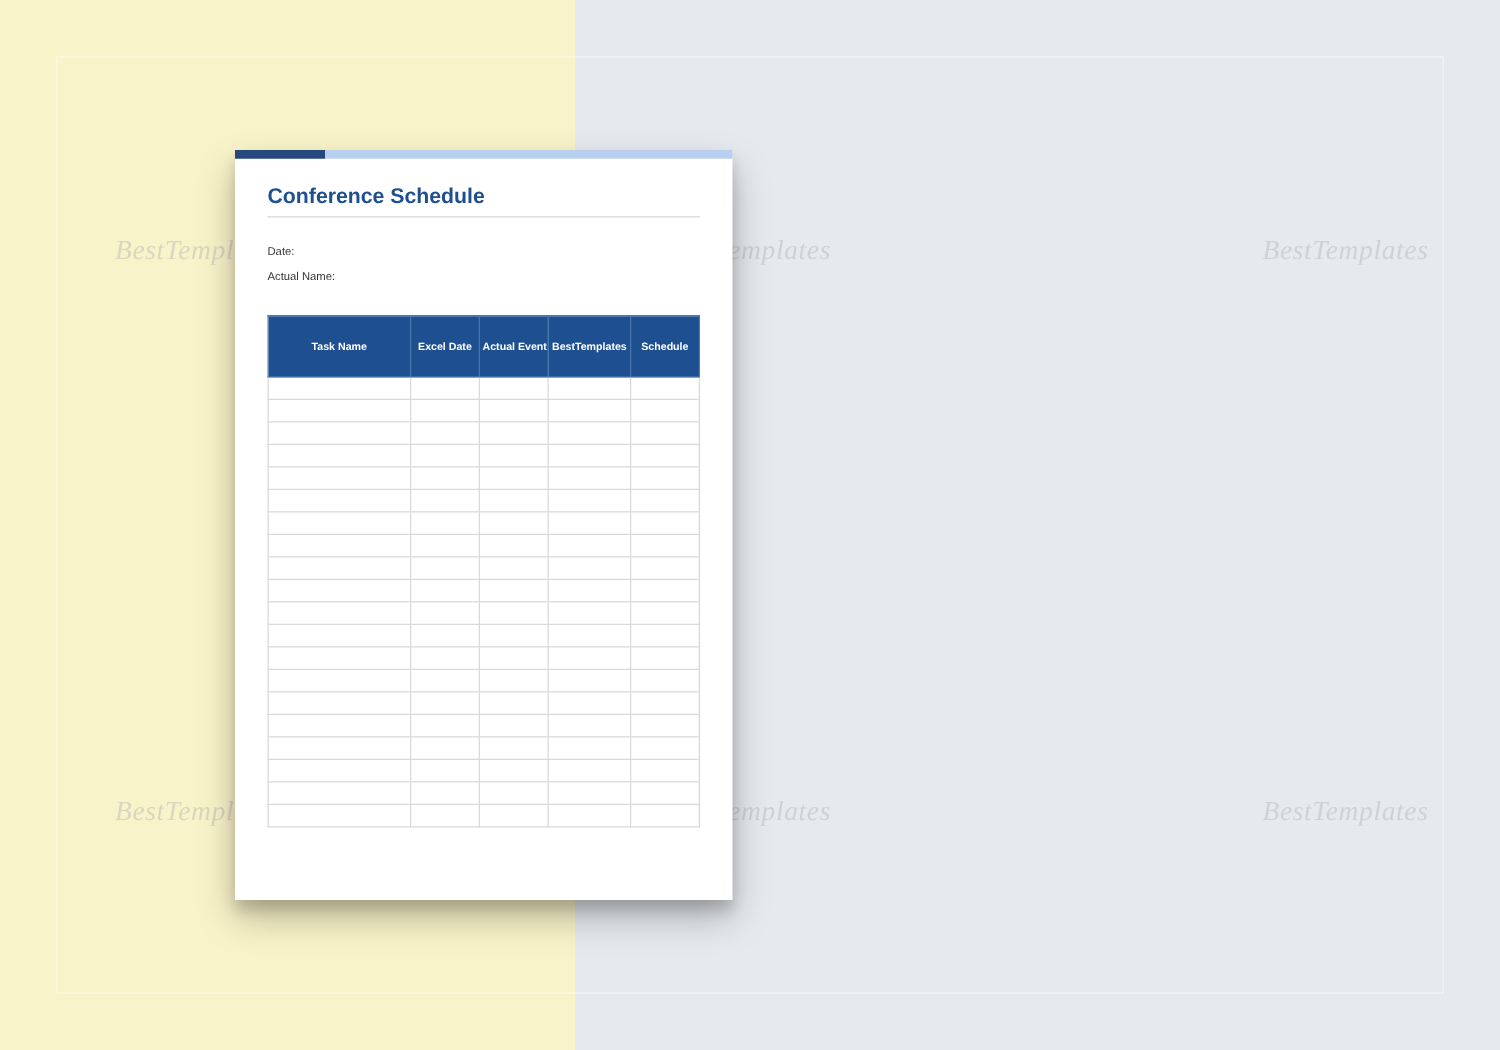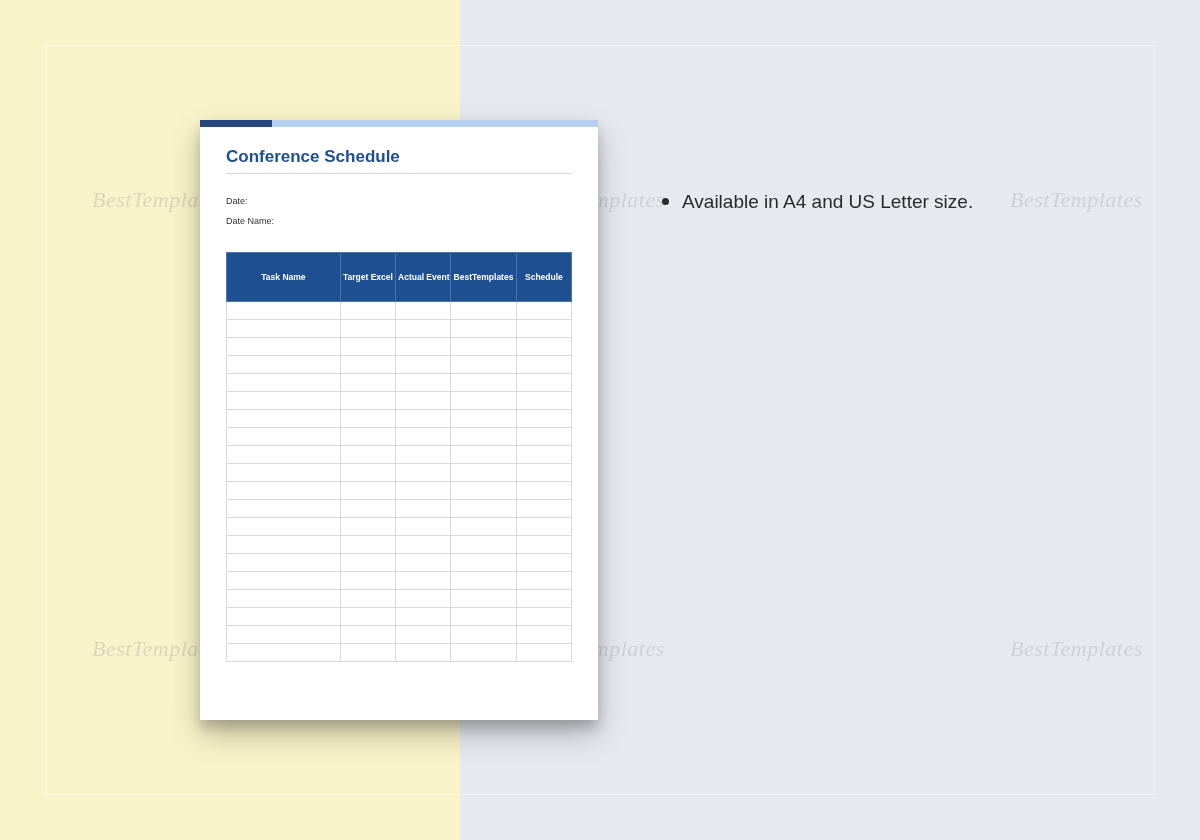--- a/index.html
+++ b/index.html
@@ -19,21 +19,21 @@
     .inset-frame {
       position: absolute; inset: 45px; border: 1px solid rgba(255,255,255,0.55);
       pointer-events: none;
     }
     .watermark {
       position: absolute; color: rgba(180,180,180,0.45);
       font-family: Georgia, "Times New Roman", serif; font-style: italic;
       font-size: 22px; letter-spacing: 0.5px; user-select: none; white-space: nowrap;
     }
     .doc {
-      position: absolute; left: 200px; top: 120px; width: 398px; height: 600px;
+      position: absolute; left: 188px; top: 120px; width: 398px; height: 600px;
       background: #fff;
       box-shadow: 0 14px 28px rgba(0,0,0,0.25), 0 8px 10px rgba(0,0,0,0.15);
       padding: 0;
     }
     .doc-topbar { height: 7px; width: 100%; display: flex; }
     .doc-topbar .accent-dark { width: 72px; background: #27477f; }
     .doc-topbar .accent-light { flex: 1; background: #b9cff0; }
     .doc-inner { padding: 20px 26px 10px 26px; }
     .doc-title {
       color: #1d4f91; font-weight: 700; font-size: 17px;
@@ -84,34 +84,34 @@
     <div class="doc-topbar">
       <div class="accent-dark"></div>
       <div class="accent-light"></div>
     </div>
     <div class="doc-inner">
       <div class="doc-title">Conference Schedule</div>
       <div class="field-row">
         <span class="label">Date:</span>
       </div>
       <div class="field-row">
-        <span class="label">Date Name:</span>
+        <span class="label">Actual Name:</span>
       </div>
       <table class="tbl">
         <colgroup>
           <col style="width:33%">
             <col style="width:16%">
             <col style="width:16%">
             <col style="width:19%">
             <col style="width:16%">
         </colgroup>
         <thead>
           <tr>
             <th>Task Name</th>
-            <th>Target Excel</th>
+            <th>Excel Date</th>
             <th>Actual Event</th>
             <th>BestTemplates</th>
             <th>Schedule</th>
           </tr>
         </thead>
         <tbody id="tbl-body">
             <tr>
               <td></td>
               <td></td>
               <td></td>
@@ -251,16 +251,15 @@
               <td></td>
               <td></td>
             </tr>
           </tbody>
       </table>
     </div>
   </div>
 
   <div class="features">
     <ul id="feature-ul">
-        <li>Available in A4 and US Letter size.</li>
       </ul>
   </div>
 </div>
 
 </body></html>

